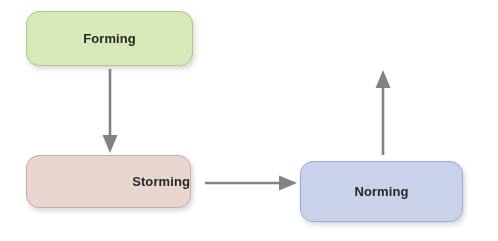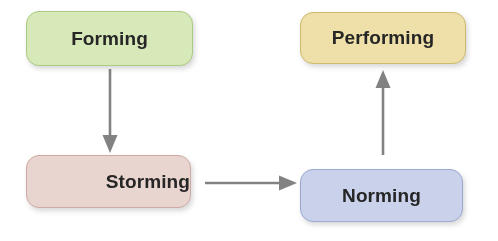--- a/index.html
+++ b/index.html
@@ -20,21 +20,21 @@
     box-sizing: border-box;
     border-radius: 13px;
     border-style: solid;
     border-width: 1.5px;
     display: flex;
     align-items: center;
     justify-content: center;
     box-shadow: 2px 3px 5px rgba(120,120,120,0.28);
   }
   .node-label {
-    font-size: 19px;
+    font-size: 13px;
     font-weight: bold;
     letter-spacing: 0.1px;
     color: #262626;
     white-space: nowrap;
     user-select: none;
   }
   .node-forming {
     left: 26px;  top: 11px;  width: 167px; height: 55px;
     background: #d8e9b9;
     border-color: #a9ca81;
@@ -44,21 +44,21 @@
     background: #eee0a8;
     border-color: #cdba6c;
   }
   .node-storming {
     left: 26px;  top: 155px; width: 165px; height: 53px;
     background: #e9d5d0;
     border-color: #cfaaa4;
     justify-content: flex-end;
   }
   .node-norming {
-    left: 300px; top: 169px; width: 163px; height: 53px;
+    left: 300px; top: 161px; width: 163px; height: 61px;
     background: #c9d2ea;
     border-color: #9ba9d0;
   }
   .arrow-svg {
     position: absolute;
     left: 0;
     top: 0;
     width: 498px;
     height: 241px;
     overflow: visible;
@@ -90,23 +90,20 @@
     <g>
       <line class="arrow-line" x1="383" y1="155" x2="383" y2="83"></line>
       <polygon class="arrow-head" points="383,70 375.5,88 390.5,88"></polygon>
     </g>
   </svg>
 
   <div class="node node-forming">
     <span class="node-label">Forming</span>
   </div>
 
-  <div class="node node-performing">
-    <span class="node-label">Performing</span>
-  </div>
 
   <div class="node node-storming">
     <span class="node-label">Storming</span>
   </div>
 
   <div class="node node-norming">
     <span class="node-label">Norming</span>
   </div>
 
 </div>

